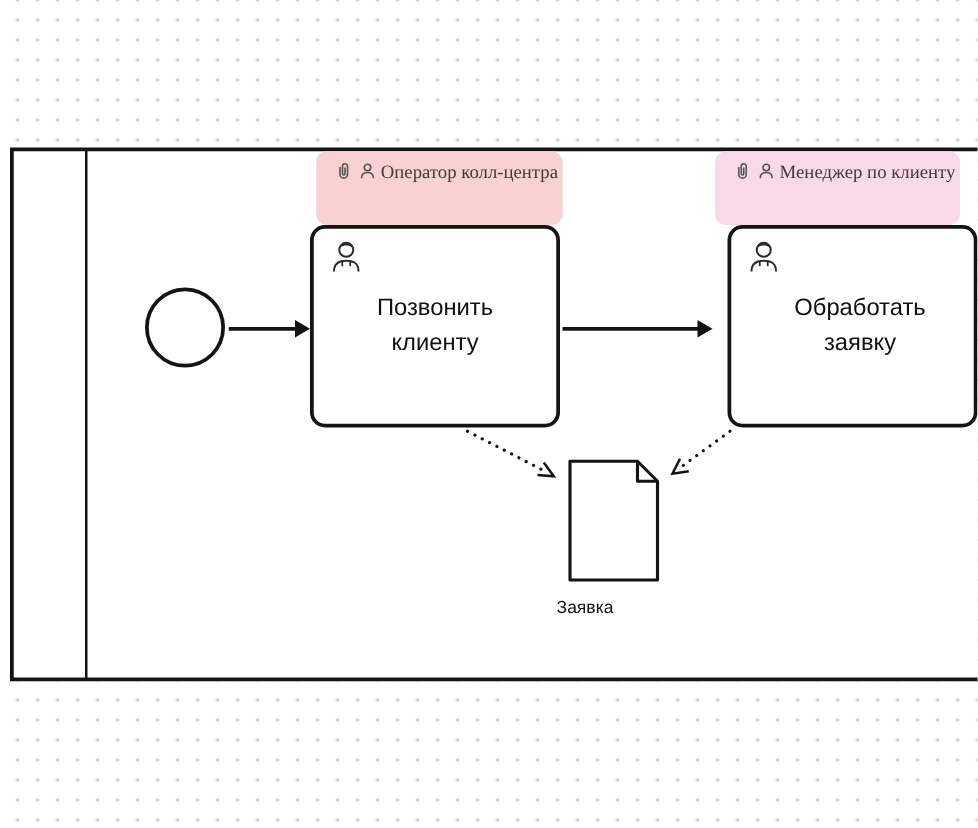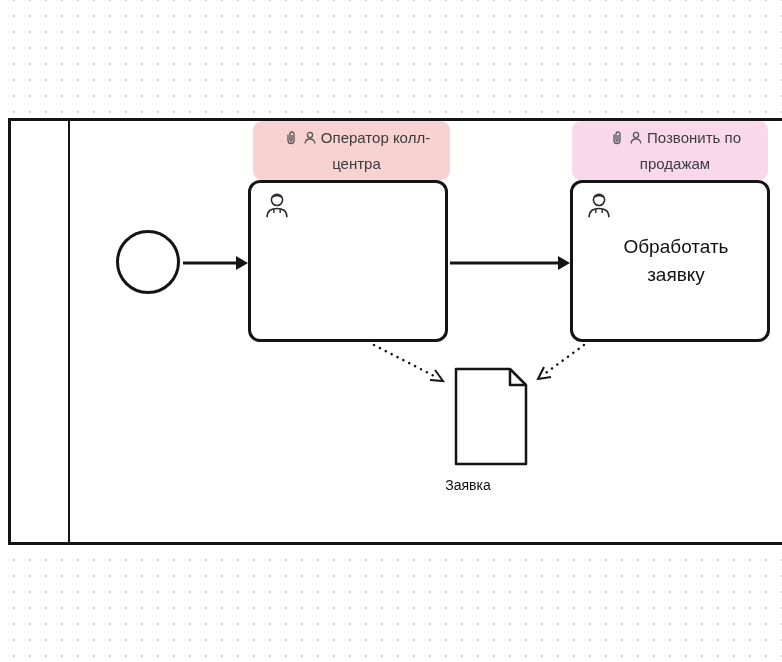--- a/index.html
+++ b/index.html
@@ -58,21 +58,21 @@
     width: 200px;
     height: 162px;
     border: 3px solid #141414;
     border-radius: 12px;
     background: #ffffff;
     display: flex;
     align-items: center;
     justify-content: center;
   }
   .task-1 { left: 248px; top: 180px; }
-  .task-2 { left: 570px; top: 180px; padding-left: 12px; }
+  .task-2 { left: 582px; top: 180px; padding-left: 12px; }
   .task-label {
     max-width: 150px;
     text-align: center;
     font-size: 19px;
     line-height: 1.45;
     color: #111111;
   }
   .task-icon {
     position: absolute;
     top: 7px;
@@ -82,20 +82,21 @@
   }
   .badge {
     position: absolute;
     z-index: 3;
     border-radius: 9px;
     text-align: center;
     font-size: 15px;
     line-height: 26px;
     color: #3c3c3c;
     padding: 4px 0 2px 10px;
+    font-family: Liberation Serif, serif;
   }
   .badge-1 { left: 253px; top: 121px; width: 197px; height: 59px; }
   .badge-2 { left: 572px; top: 121px; width: 196px; height: 59px; }
   .badge .b-icon {
     display: inline-block;
     width: 16px;
     height: 16px;
     vertical-align: -3px;
     margin-right: 3px;
   }
@@ -165,33 +166,34 @@
   <div class="badge badge-2" style="background-color: rgb(249, 216, 234);">
     <span class="b-icon">
       <svg viewBox="0 0 16 16" width="16" height="16">
           <path d="M5 4.5 L5 10.5 a3 3 0 0 0 6 0 L11 4 a2 2 0 0 0 -4 0 L7 10 a1 1 0 0 0 2 0 L9 5" fill="none" stroke="#555" stroke-width="1.3"></path>
         </svg>
     </span><span class="b-icon">
       <svg viewBox="0 0 16 16" width="16" height="16">
           <circle cx="8" cy="5" r="2.6" fill="none" stroke="#555" stroke-width="1.3"></circle>
           <path d="M3.2 13.5 C3.2 10 5.5 9 8 9 C10.5 9 12.8 10 12.8 13.5" fill="none" stroke="#555" stroke-width="1.3"></path>
         </svg>
-    </span><span>Позвонить по продажам</span>
+    </span><span>Менеджер по клиенту</span>
   </div>
 
   <div class="shape task task-1">
     <span class="task-icon">
       <svg viewBox="0 0 32 32" width="30" height="30">
         <circle cx="16" cy="10.5" r="6" fill="none" stroke="#2b2b2b" stroke-width="1.7"></circle>
         <path d="M10.4 9 a6 6 0 0 1 11.2 0 c-2-1.6-3.9-2.1-5.6-2.1 s-3.6 0.5-5.6 2.1 z" fill="#2b2b2b"></path>
         <path d="M5.5 29 C5.5 21.5 10.5 19.8 16 19.8 C21.5 19.8 26.5 21.5 26.5 29" fill="none" stroke="#2b2b2b" stroke-width="1.7"></path>
         <line x1="12.6" y1="20.5" x2="12.6" y2="24.5" stroke="#2b2b2b" stroke-width="1.5"></line>
         <line x1="19.4" y1="20.5" x2="19.4" y2="24.5" stroke="#2b2b2b" stroke-width="1.5"></line>
       </svg>
     </span>
+    <span class="task-label">Позвонить клиенту</span>
   </div>
 
   <div class="shape task task-2">
     <span class="task-icon">
       <svg viewBox="0 0 32 32" width="30" height="30">
         <circle cx="16" cy="10.5" r="6" fill="none" stroke="#2b2b2b" stroke-width="1.7"></circle>
         <path d="M10.4 9 a6 6 0 0 1 11.2 0 c-2-1.6-3.9-2.1-5.6-2.1 s-3.6 0.5-5.6 2.1 z" fill="#2b2b2b"></path>
         <path d="M5.5 29 C5.5 21.5 10.5 19.8 16 19.8 C21.5 19.8 26.5 21.5 26.5 29" fill="none" stroke="#2b2b2b" stroke-width="1.7"></path>
         <line x1="12.6" y1="20.5" x2="12.6" y2="24.5" stroke="#2b2b2b" stroke-width="1.5"></line>
         <line x1="19.4" y1="20.5" x2="19.4" y2="24.5" stroke="#2b2b2b" stroke-width="1.5"></line>

